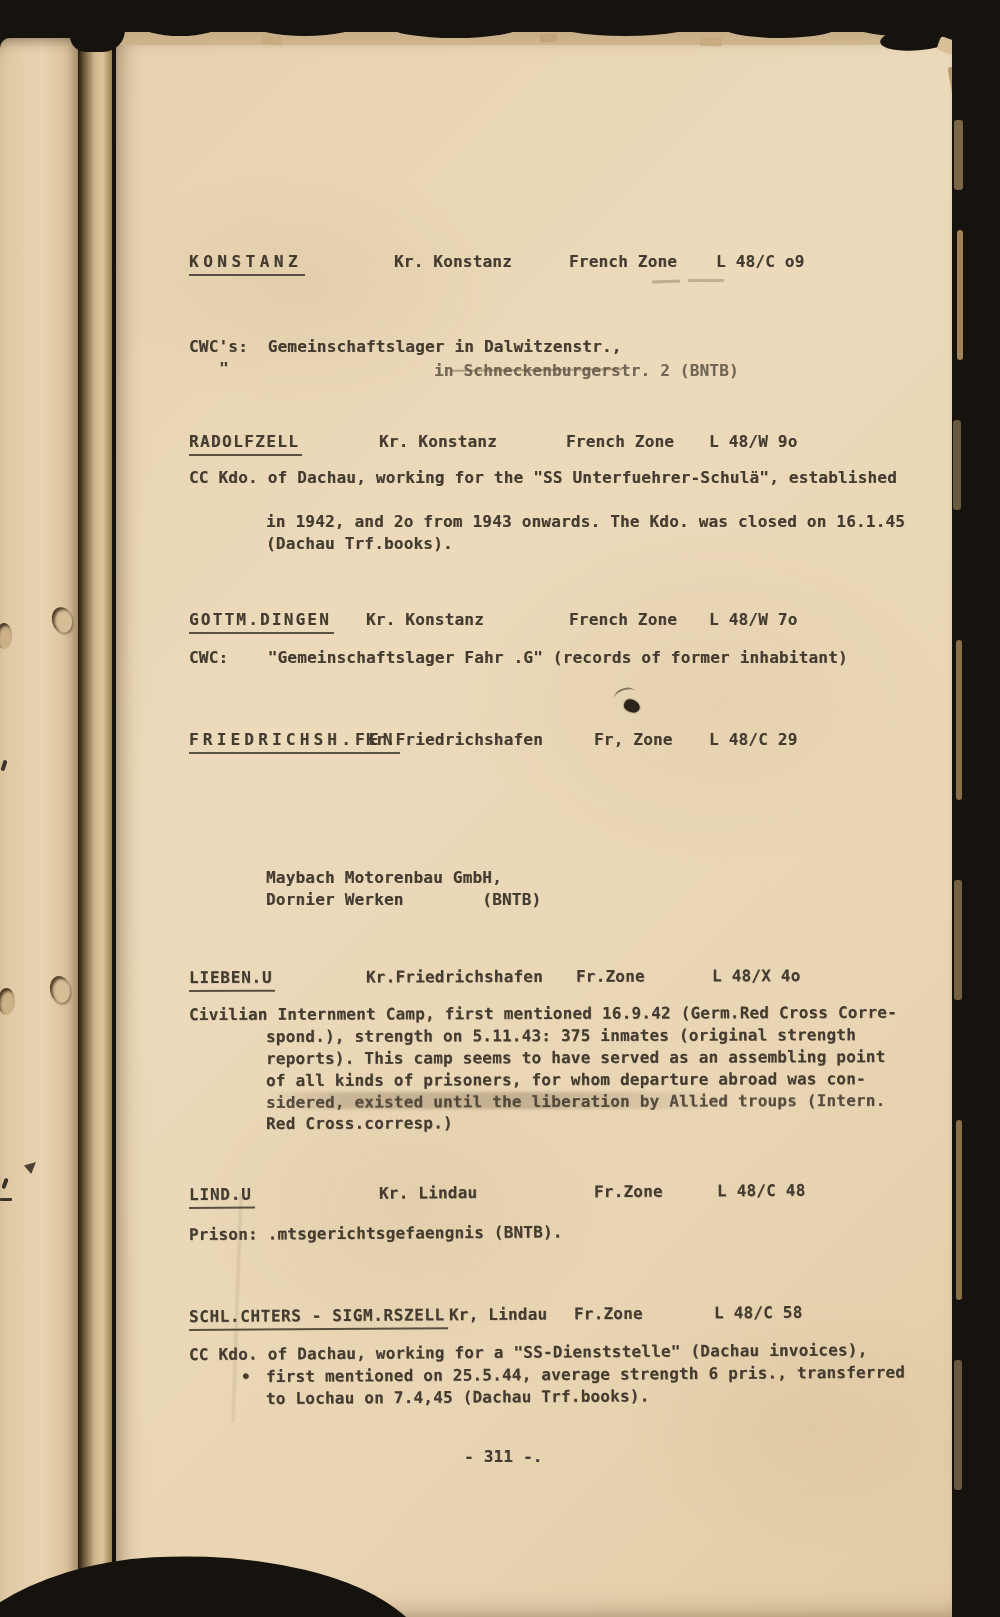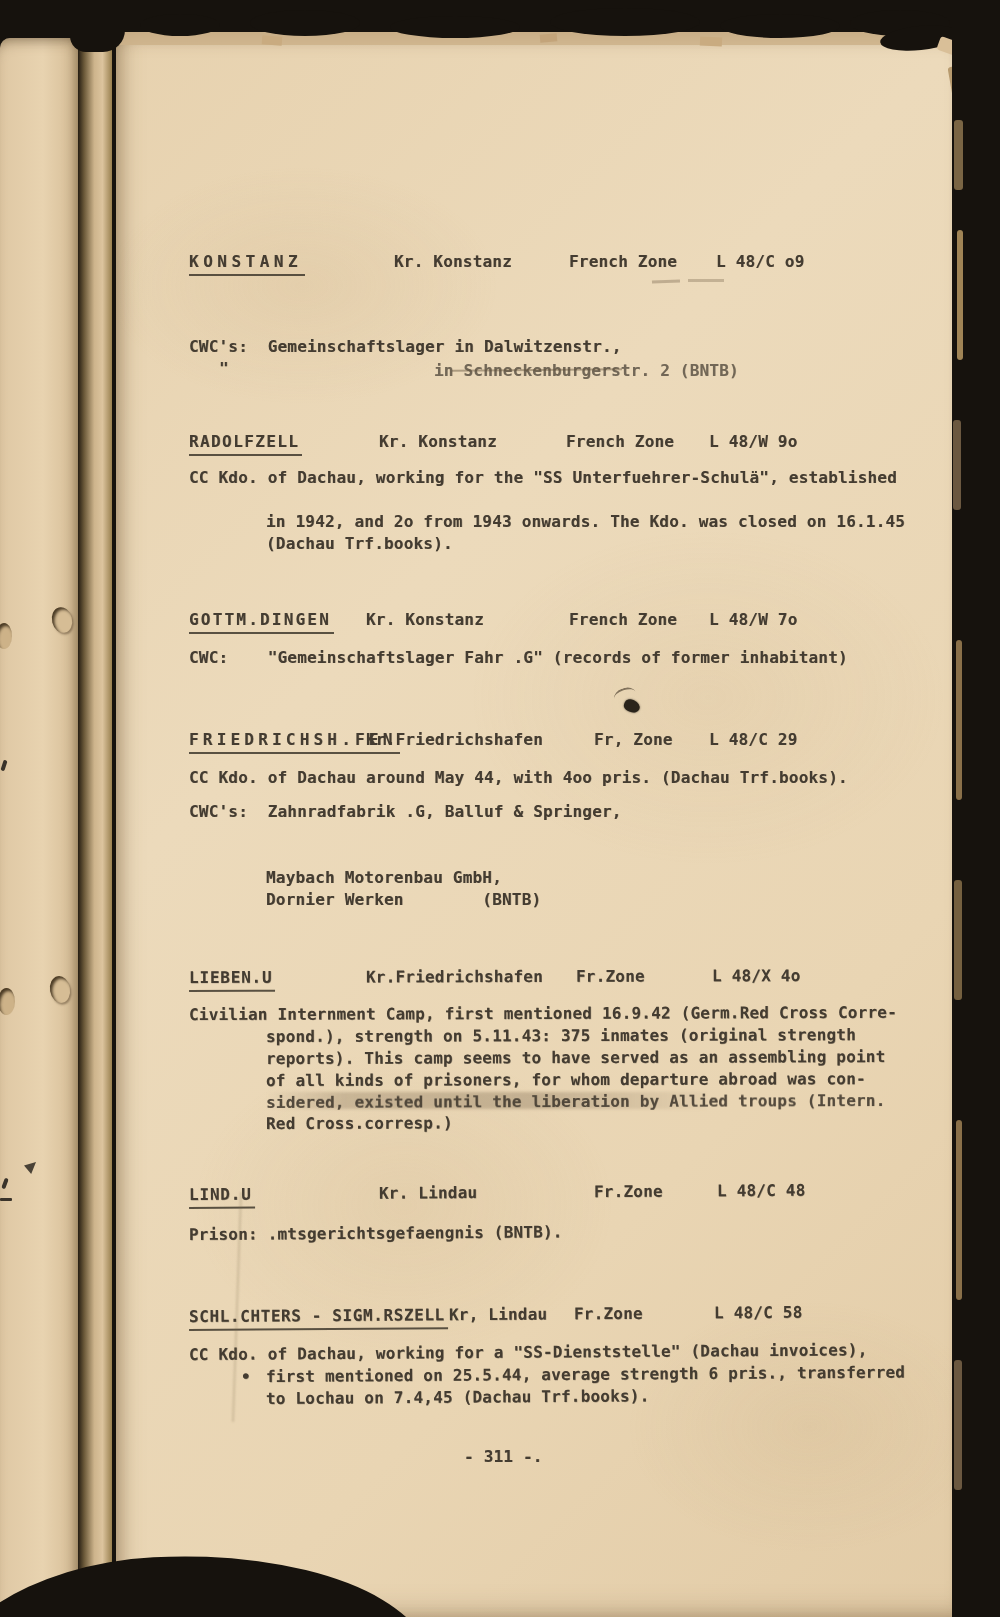--- a/index.html
+++ b/index.html
@@ -99,22 +99,20 @@
 
     <div class="dec" style="left:498px;top:656px;width:22px;height:12px;border-top:2px solid rgba(75,63,46,.65);border-radius:50%;transform:rotate(-18deg)"></div>
     <div class="dec" style="left:508px;top:668px;width:16px;height:12px;background:#2a241b;border-radius:50% 60% 55% 45%;transform:rotate(22deg);box-shadow:0 0 2px rgba(42,36,27,.8)"></div>
 
     <div class="row" style="top:698px">
       <span class="t title" style="left:0;letter-spacing:4.2px">FRIEDRICHSH.FEN</span>
       <span class="t" style="left:177px">Kr.Friedrichshafen</span>
       <span class="t" style="left:405px">Fr, Zone</span>
       <span class="t" style="left:520px">L 48/C 29</span>
     </div>
-    <div class="t" style="left:73px;top:736px">CC Kdo. of Dachau around May 44, with 4oo pris. (Dachau Trf.books).</div>
-    <div class="t" style="left:73px;top:770px">CWC's:  Zahnradfabrik .G, Balluf &amp; Springer,</div>
     <div class="t" style="left:150px;top:836px">Maybach Motorenbau GmbH,</div>
     <div class="t" style="left:150px;top:858px">Dornier Werken        (BNTB)</div>
 
     <div class="row rmid" style="top:936px">
       <span class="t title" style="left:0;letter-spacing:.8px">LIEBEN.U</span>
       <span class="t" style="left:177px">Kr.Friedrichshafen</span>
       <span class="t" style="left:387px">Fr.Zone</span>
       <span class="t" style="left:523px">L 48/X 4o</span>
     </div>
     <div class="t rmid" style="left:73px;top:973px">Civilian Internment Camp, first mentioned 16.9.42 (Germ.Red Cross Corre-</div>

